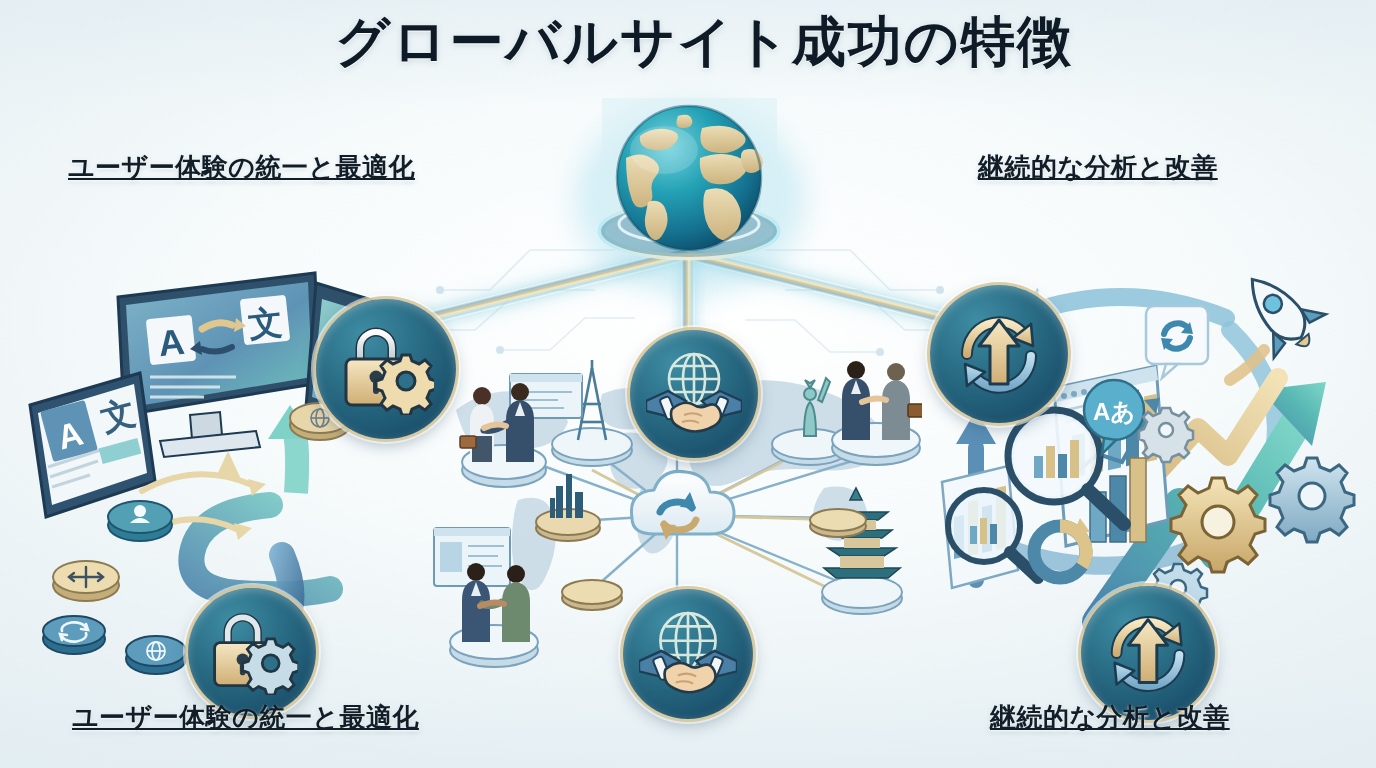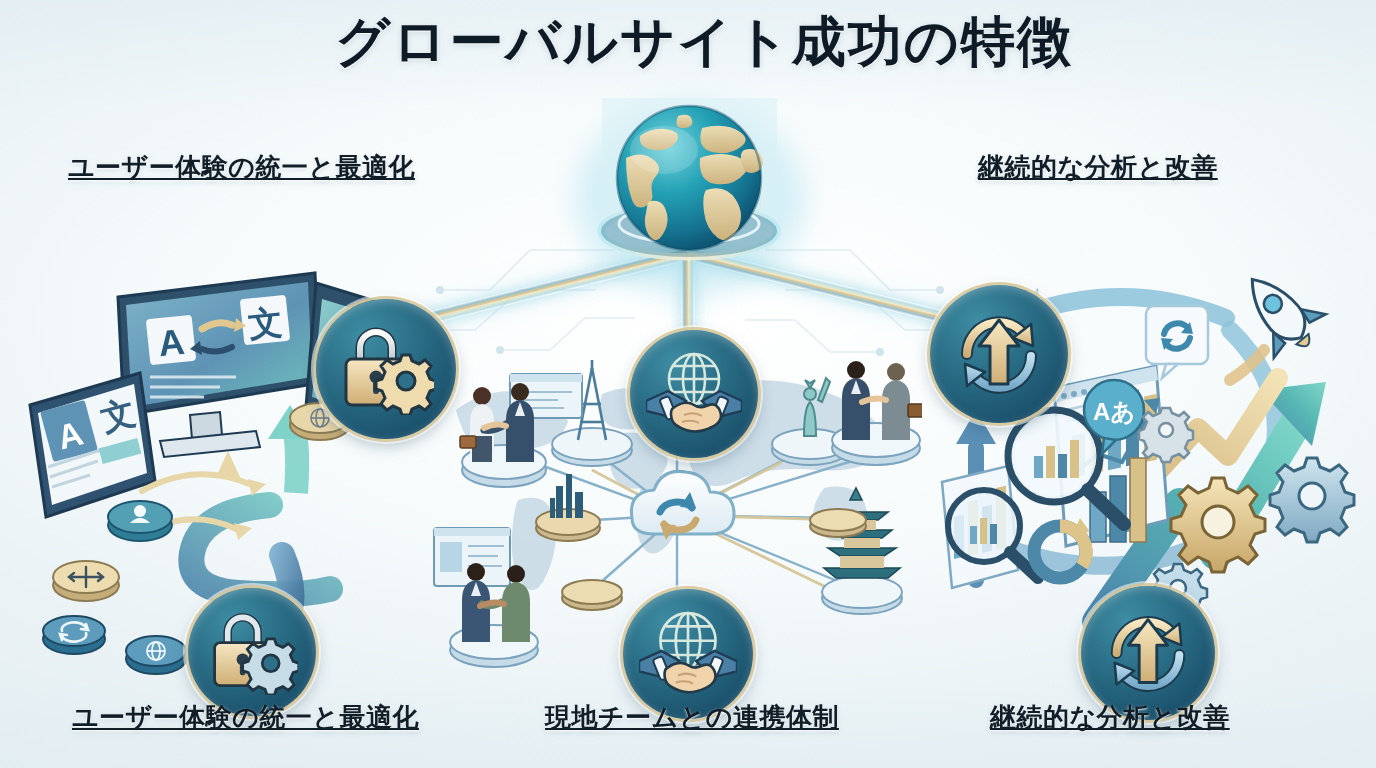--- a/index.html
+++ b/index.html
@@ -769,16 +769,15 @@
       <g stroke="#76909f" stroke-width="2.5" fill="#d6e2e8">
         <path d="M-4 -22 h8 l2 5 l7 3 l5-4 l5 5 l-4 5 l3 7 l5 2 v8 l-5 2 l-3 7 l4 5 l-5 5 l-5-4 l-7 3 l-2 5 h-8 l-2-5 l-7-3 l-5 4 l-5-5 l4-5 l-3-7 l-5-2 v-8 l5-2 l3-7 l-4-5 l5-5 l5 4 l7-3z"></path>
         <circle cx="0" cy="0" r="7" fill="#f1f6f8"></circle>
       </g>
     </g>
   </svg>
 
   <div class="label lbl-tl">ユーザー体験の統一と最適化</div>
   <div class="label lbl-tr">継続的な分析と改善</div>
   <div class="label lbl-bl">ユーザー体験の統一と最適化</div>
-  <div class="label lbl-bc">現地チームとの連携体制</div>
   <div class="label lbl-br">継続的な分析と改善</div>
 
 </div>
 
 </body></html>

